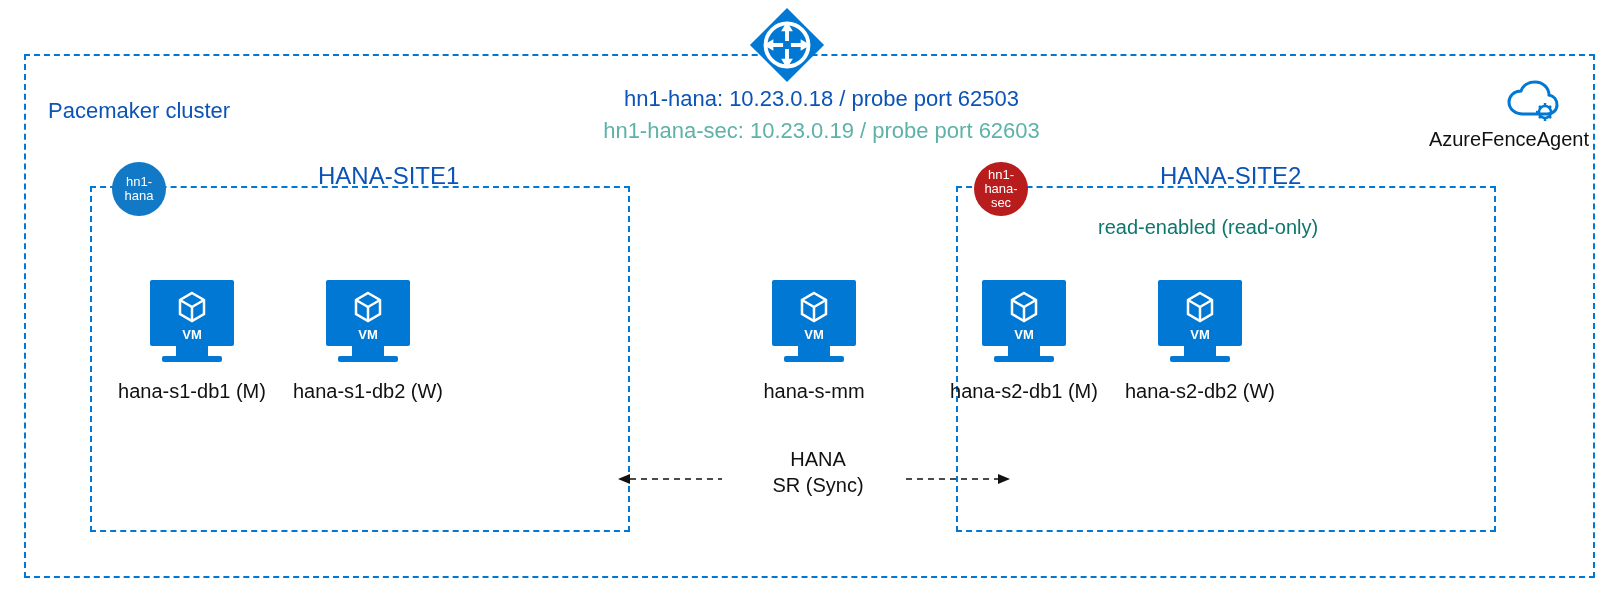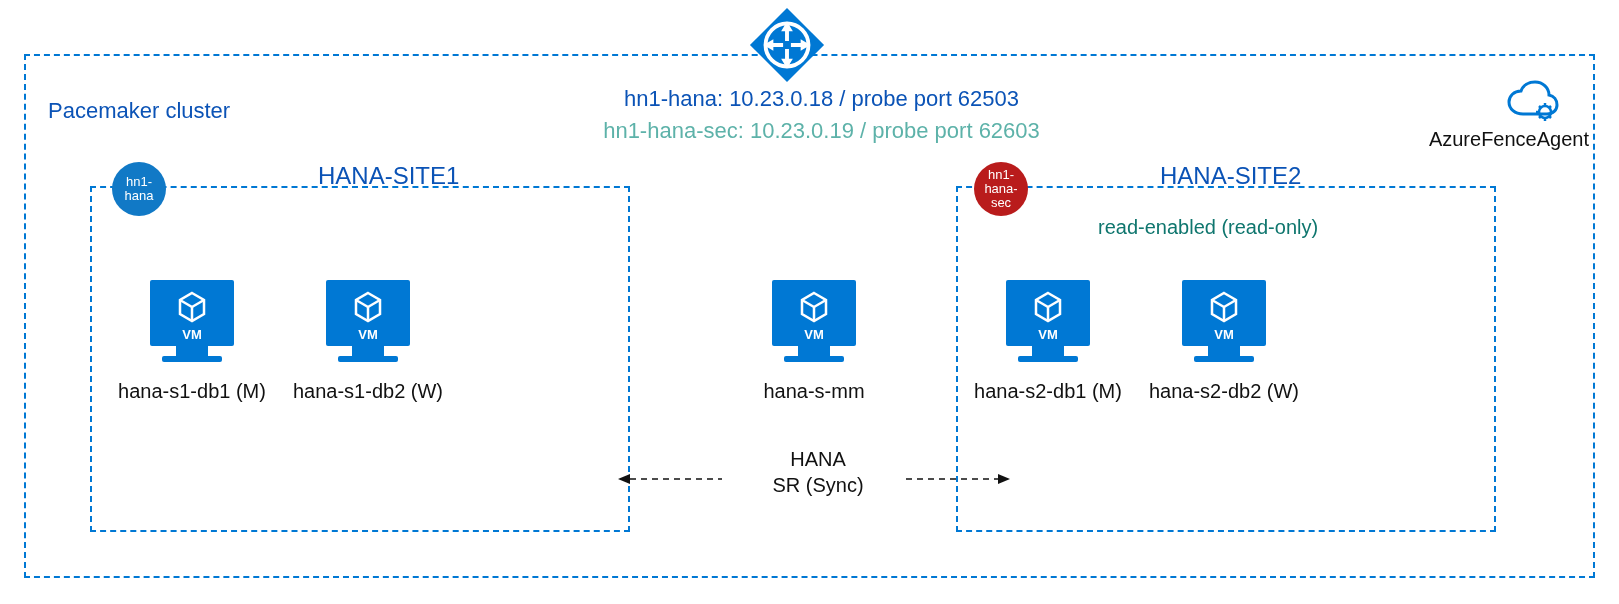--- a/index.html
+++ b/index.html
@@ -116,21 +116,21 @@
     font-size: 20px;
   }
 
   .vms-row {
     position: absolute;
     top: 276px;
     display: flex;
     gap: 8px;
   }
   .vms1 { left: 108px; }
-  .vms2 { left: 964px; justify-content: center; }
+  .vms2 { left: 940px; justify-content: center; }
   .vms-mid { left: 730px; }
 
   .vm-col {
     display: flex;
     flex-direction: column;
     align-items: center;
     width: 168px;
   }
   .vm-svg { width: 92px; height: 92px; }
   .vm-label { margin-top: 12px; font-size: 20px; color: #111; white-space: nowrap; }

